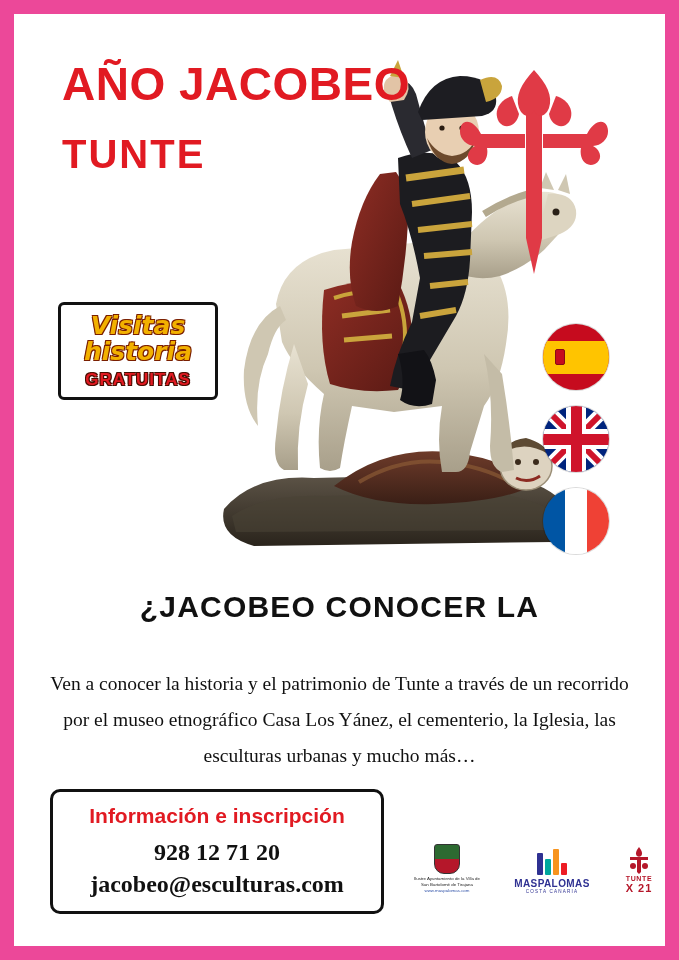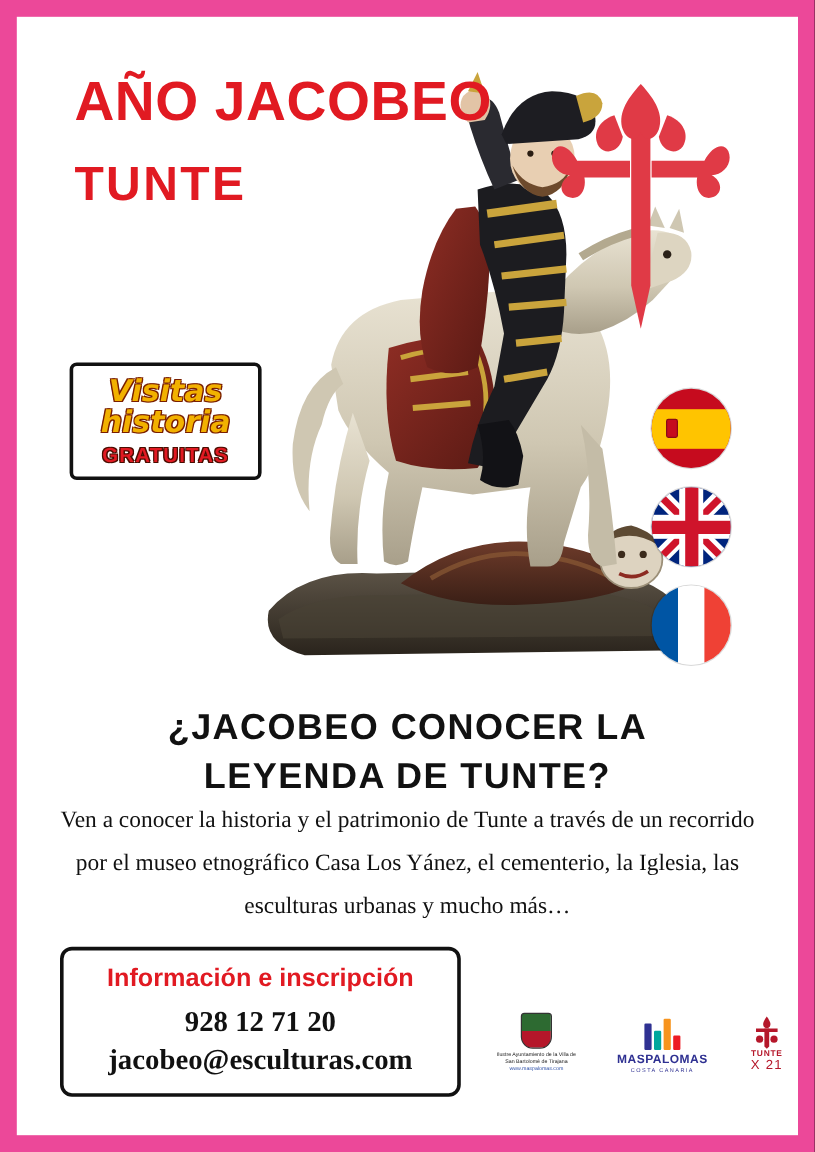--- a/index.html
+++ b/index.html
@@ -240,21 +240,21 @@
   .logo-maspalomas .bar { width: 6px; border-radius: 1px; }
   .logo-maspalomas .m1 { height: 22px; background: #2f3192; }
   .logo-maspalomas .m2 { height: 16px; background: #00a79d; }
   .logo-maspalomas .m3 { height: 26px; background: #f7941e; }
   .logo-maspalomas .m4 { height: 12px; background: #ed1c24; }
   .logo-maspalomas .t1 { font-size: 10px; font-weight: bold; color: #2f3192; letter-spacing: .4px; margin-top: 3px; }
   .logo-maspalomas .t2 { font-size: 4.6px; letter-spacing: 1.2px; color: #2f3192; }
 
   .logo-tunte .mk { height: 30px; display:flex; align-items:center; justify-content:center; }
   .logo-tunte .t1 { font-size: 7px; font-weight: bold; color: #b5172a; letter-spacing: .6px; }
-  .logo-tunte .t2 { font-size: 11px; font-weight: normal; color: #b5172a; letter-spacing: 1px; }
+  .logo-tunte .t2 { font-size: 11px; font-weight: bold; color: #b5172a; letter-spacing: 1px; }
 </style>
 </head>
 <body>
 
 <div class="poster">
   <div class="sheet">
 
     <div class="photo">
       <svg width="410" height="520" viewBox="0 0 410 520" xmlns="http://www.w3.org/2000/svg" aria-hidden="true">
         <defs>
@@ -386,21 +386,20 @@
       </div>
       <div class="flag flag-fr">
         <span class="b"></span>
           <span class="w"></span>
           <span class="r"></span>
       </div>
     </div>
 
     <div class="question">
       <div>¿JACOBEO CONOCER LA</div>
-      <div>LEYENDA DE TUNTE?</div>
     </div>
 
     <p class="body-copy">Ven a conocer la historia y el patrimonio de Tunte a través de un recorrido por el museo etnográfico Casa Los Yánez, el cementerio, la Iglesia, las esculturas urbanas y mucho más…</p>
 
     <div class="contact">
       <div class="c-title">Información e inscripción</div>
       <div class="c-phone">928 12 71 20</div>
       <div class="c-mail">jacobeo@esculturas.com</div>
     </div>
 

